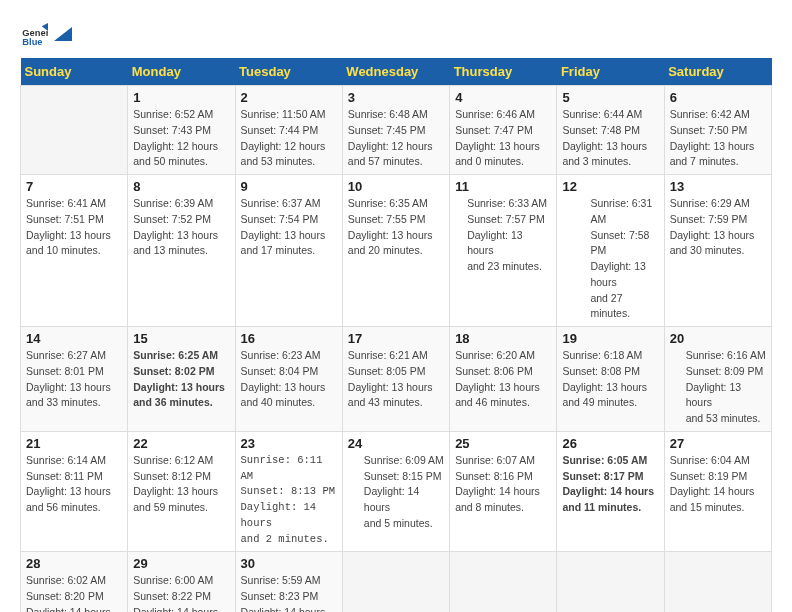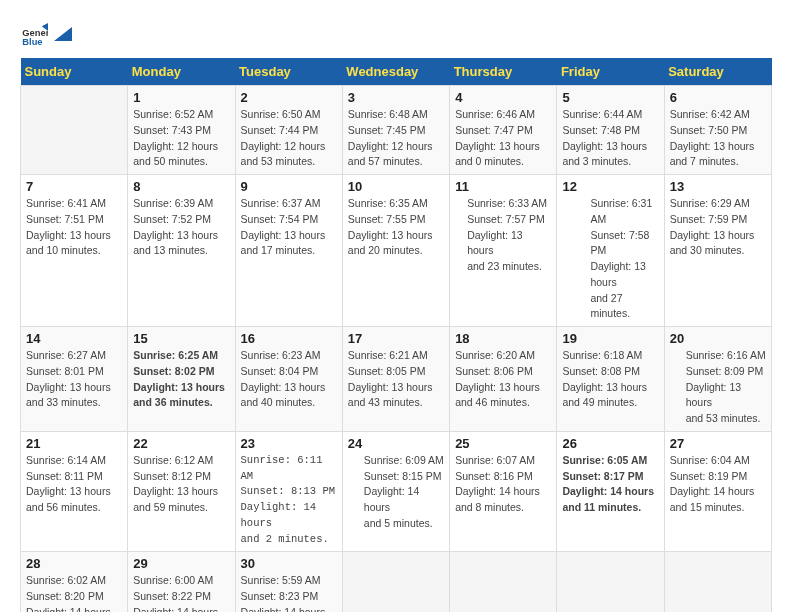--- a/index.html
+++ b/index.html
@@ -125,21 +125,21 @@
         <td class="empty-cell"></td>
         <td>
           <span class="day-number">1</span>
           <div class="day-info" style="white-space: pre-line;">Sunrise: 6:52 AM
 Sunset: 7:43 PM
 Daylight: 12 hours
 and 50 minutes.</div>
         </td>
         <td>
           <span class="day-number">2</span>
-          <div class="day-info" style="white-space: pre-line;">Sunrise: 6:50 AM
+          <div class="day-info" style="white-space: pre-line;">Sunrise: 11:50 AM
 Sunset: 7:44 PM
 Daylight: 12 hours
 and 53 minutes.</div>
         </td>
         <td>
           <span class="day-number">3</span>
           <div class="day-info" style="white-space: pre-line;">Sunrise: 6:48 AM
 Sunset: 7:45 PM
 Daylight: 12 hours
 and 57 minutes.</div>

